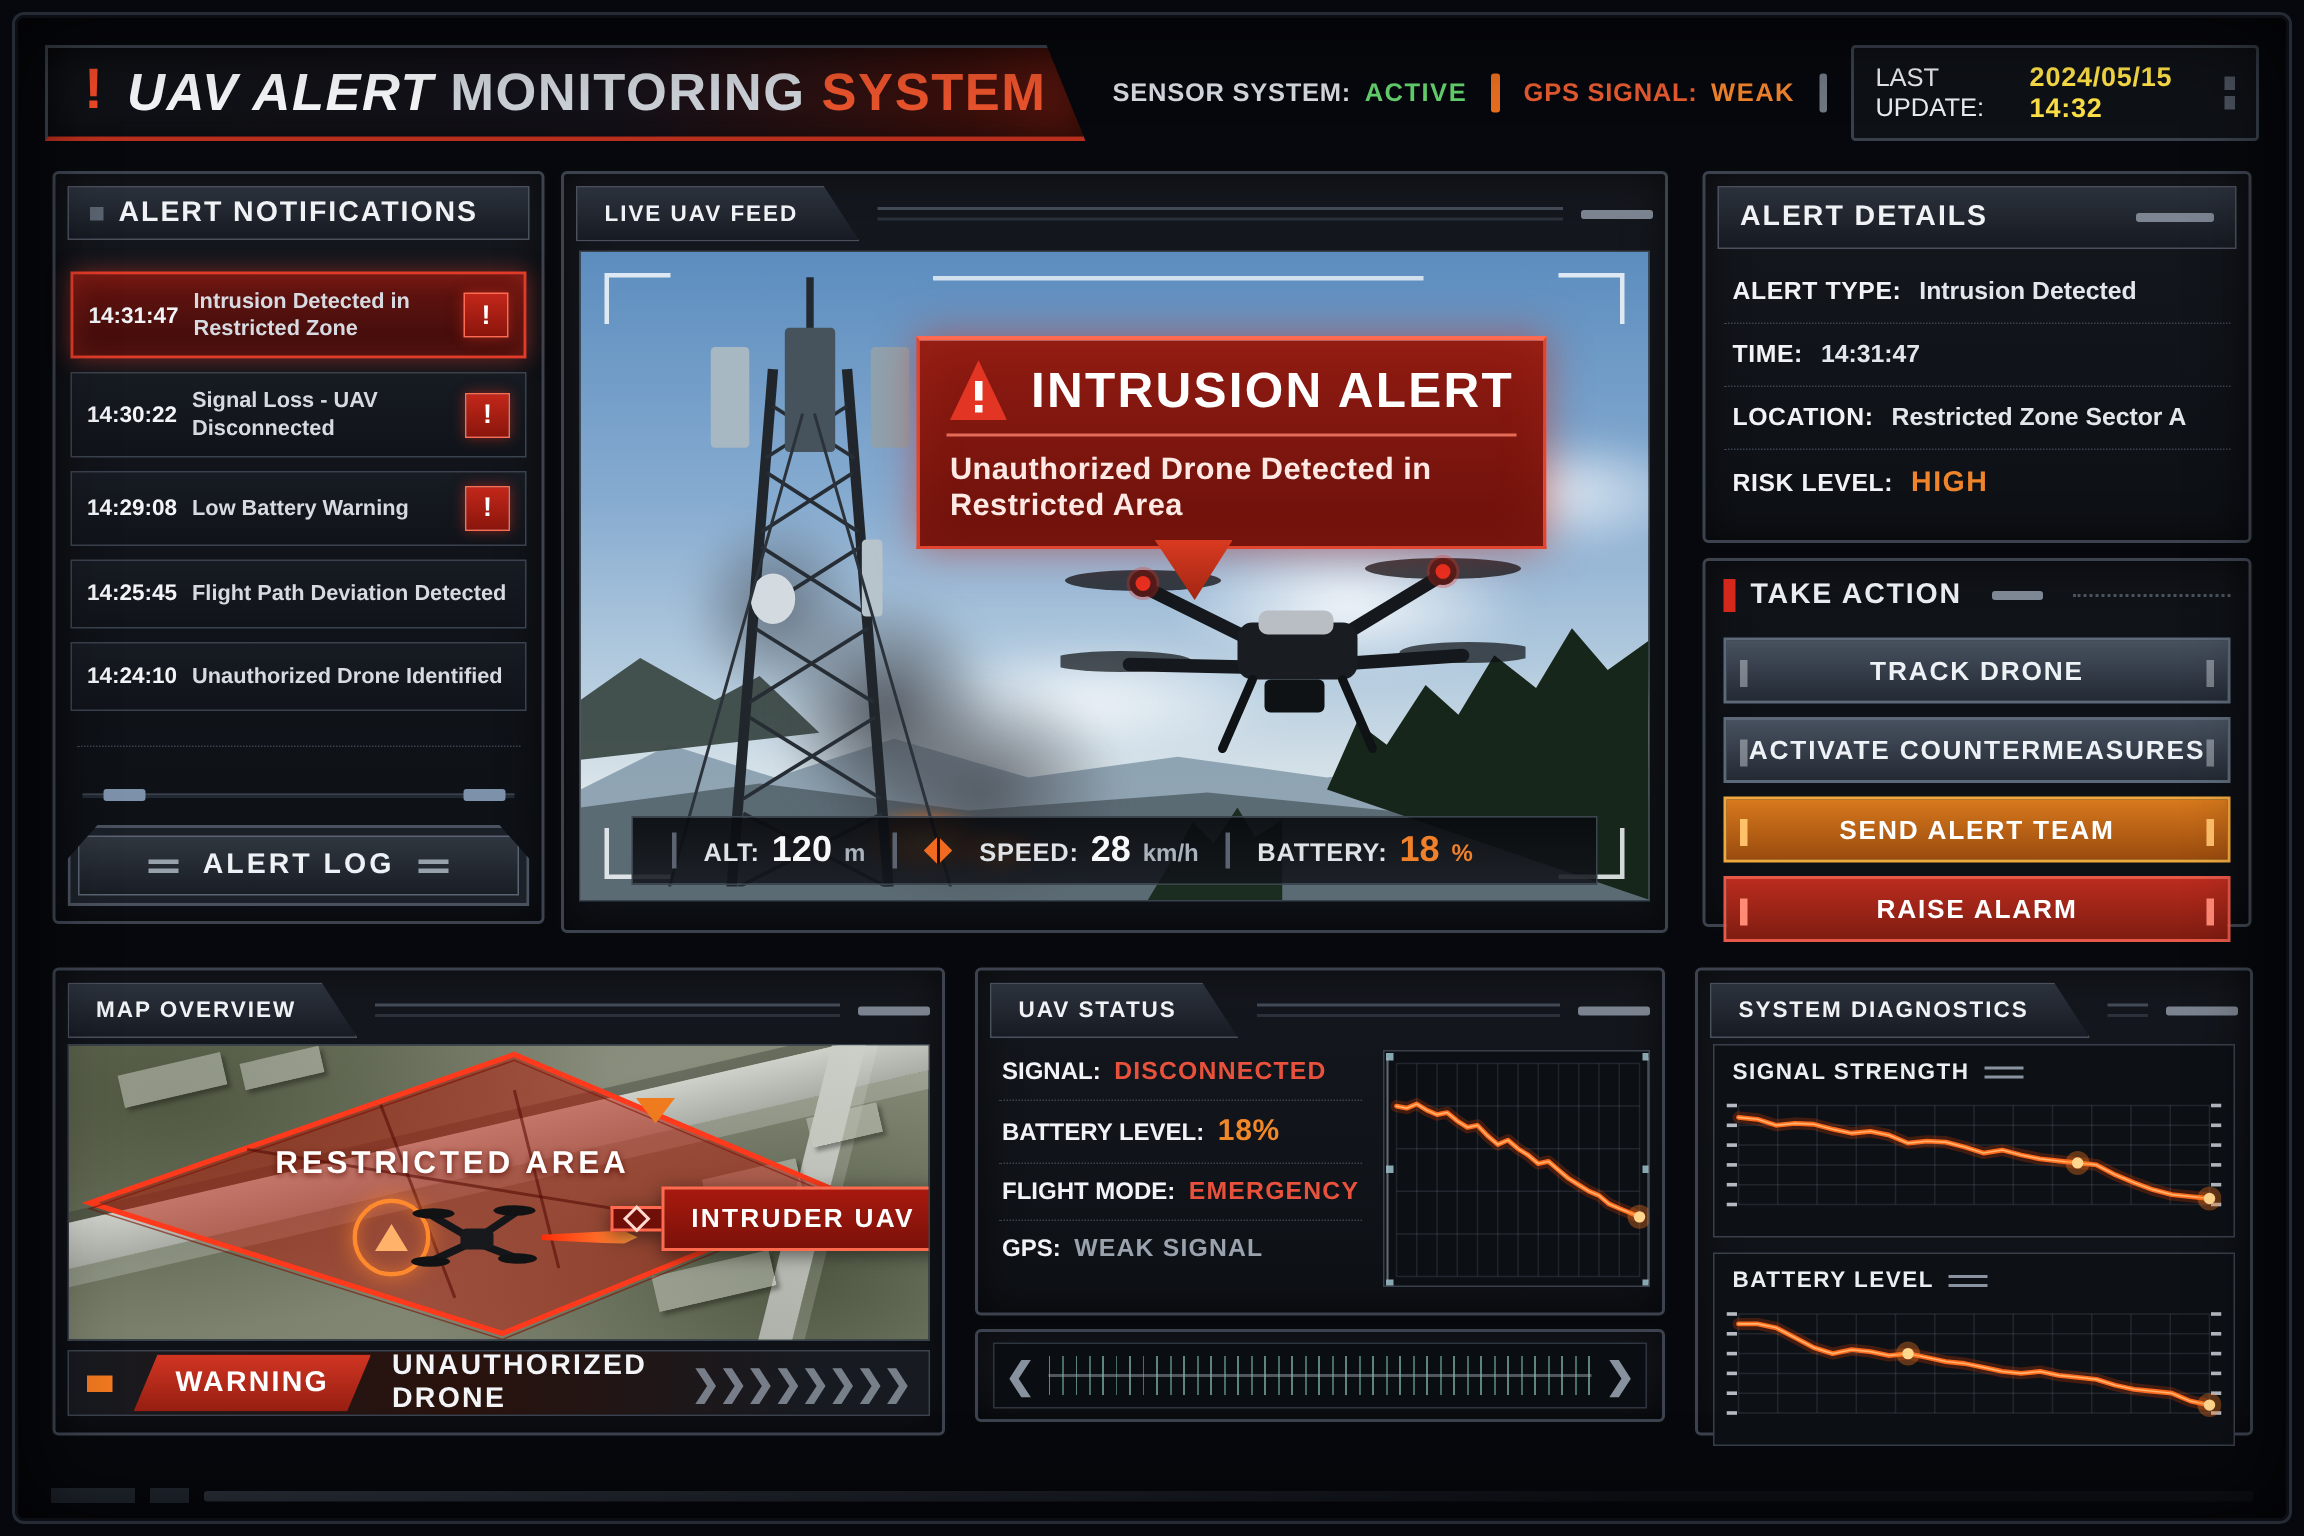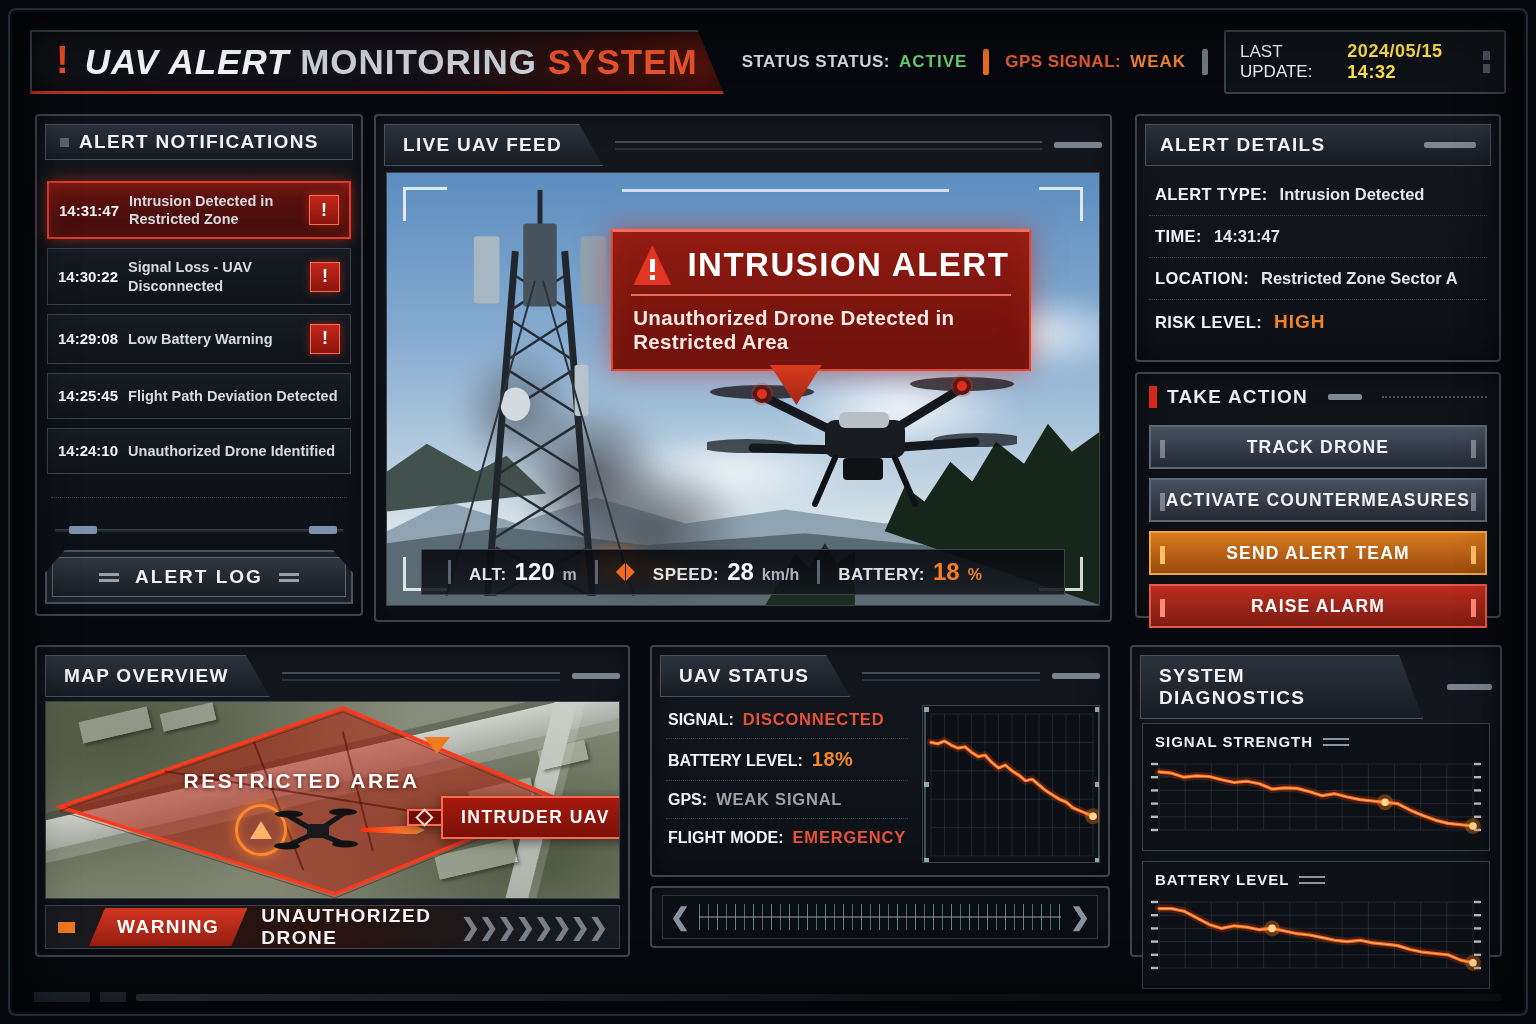--- a/index.html
+++ b/index.html
@@ -39,21 +39,21 @@
   .panel { position:absolute; background:linear-gradient(180deg,#14171d,#0d1015);
            border:2px solid #3c434f; border-radius:4px;
            box-shadow:0 0 0 2px #07090c, inset 0 0 26px rgba(0,0,0,.55); }
   .phead { height:42px; margin:8px; background:linear-gradient(180deg,#2b313c,#161a21);
            border:1px solid #4a515d; display:flex; align-items:center; gap:10px; padding:0 14px;
            font-weight:800; font-size:19px; letter-spacing:1.3px; color:#f0f2f5; }
   .phead .sq { width:9px; height:9px; background:#5a6370; }
   .phead .dash { margin-left:auto; width:52px; height:6px; background:#8d97a3; border-radius:2px; opacity:.85; }
   .tabhead { display:flex; align-items:center; margin:8px 8px 4px; }
   .tabhead .tab { background:linear-gradient(180deg,#2c323d,#171b23); border:1px solid #4a515d;
-                  padding:9px 40px 9px 18px; font-weight:800; font-size:19px; letter-spacing:1.3px; color:#f0f2f5;
+                  padding:9px 40px 9px 18px; font-weight:800; font-size:15px; letter-spacing:1.3px; color:#f0f2f5;
                   clip-path:polygon(0 0, calc(100% - 24px) 0, 100% 100%, 0 100%); }
   .tabhead .groove { flex:1; height:9px; margin:0 12px; border-top:2px solid #424a56; border-bottom:2px solid #2b313a; }
   .tabhead .dash { width:48px; height:6px; background:#8d97a3; border-radius:2px; opacity:.85; }
 
   
   .alerts { left:35px; top:114px; width:328px; height:502px; display:flex; flex-direction:column; }
   .alert-list { padding:4px 8px 0; }
   .alert-item { display:flex; align-items:center; gap:10px; padding:9px 10px; margin:9px 2px;
                 background:linear-gradient(180deg,#171b22,#10141a); border:1px solid #3a424e; min-height:46px; }
   .alert-item .time { font-weight:800; font-size:15px; color:#f2f4f7; white-space:nowrap; }
@@ -240,21 +240,21 @@
     <div class="title-tab">
       <span class="hdr-alert">!</span>
       <span class="title-text">
         <span class="t1">UAV ALERT</span>
         <span class="t2">MONITORING</span>
         <span class="t3">SYSTEM</span>
       </span>
     </div>
     <div class="hdr-status">
       <div class="seg">
-        <span class="lbl">STATUS STATUS:</span>
+        <span class="lbl">SENSOR SYSTEM:</span>
         <span class="v-green">ACTIVE</span>
       </div>
       <span class="vbar orange"></span>
       <div class="seg">
         <span class="lbl lbl-red">GPS SIGNAL:</span>
         <span class="v-orange">WEAK</span>
       </div>
       <span class="vbar"></span>
       <div class="update-box">
         <span class="lbl">LAST UPDATE:</span>
@@ -551,26 +551,26 @@
       <div class="urows">
         <div class="urow">
           <span class="lbl">SIGNAL:</span>
           <span class="uv-red">DISCONNECTED</span>
         </div>
         <div class="urow">
           <span class="lbl">BATTERY LEVEL:</span>
           <span class="uv-orange">18%</span>
         </div>
         <div class="urow">
+          <span class="lbl">FLIGHT MODE:</span>
+          <span class="uv-red">EMERGENCY</span>
+        </div>
+        <div class="urow">
           <span class="lbl">GPS:</span>
           <span class="uv-gray">WEAK SIGNAL</span>
-        </div>
-        <div class="urow">
-          <span class="lbl">FLIGHT MODE:</span>
-          <span class="uv-red">EMERGENCY</span>
         </div>
       </div>
       <div class="uchart">
         <svg class="chart-box" width="178" height="158">
             <line x1="8" y1="8" x2="8" y2="150" stroke="#6b7685" stroke-width="1" opacity="0.22"></line>
             <line x1="21.5" y1="8" x2="21.5" y2="150" stroke="#6b7685" stroke-width="1" opacity="0.22"></line>
             <line x1="35" y1="8" x2="35" y2="150" stroke="#6b7685" stroke-width="1" opacity="0.22"></line>
             <line x1="48.5" y1="8" x2="48.5" y2="150" stroke="#6b7685" stroke-width="1" opacity="0.22"></line>
             <line x1="62" y1="8" x2="62" y2="150" stroke="#6b7685" stroke-width="1" opacity="0.22"></line>
             <line x1="75.5" y1="8" x2="75.5" y2="150" stroke="#6b7685" stroke-width="1" opacity="0.22"></line>

